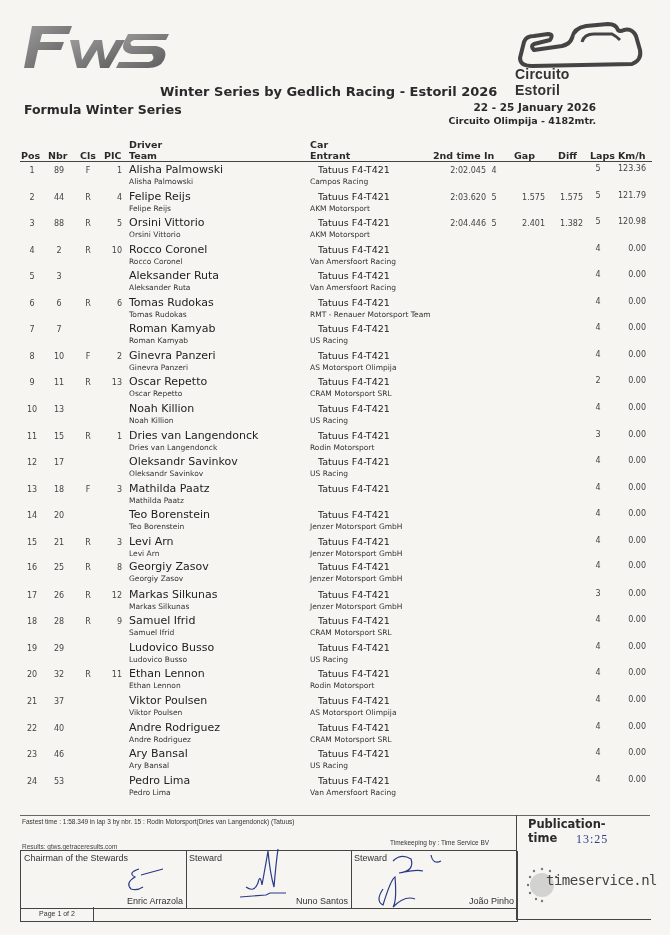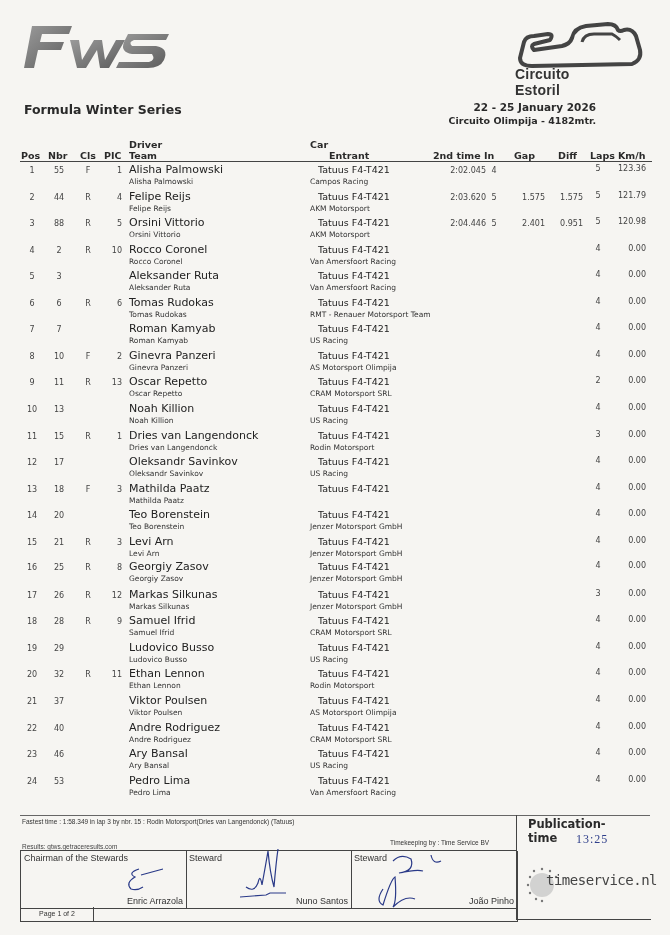--- a/index.html
+++ b/index.html
@@ -77,46 +77,47 @@
     <path d="M46 20 L55 20 L58 40 L70 20 L78 20 L81 40 L92 20 L101 20 L85 48 L76 48 L73 30 L62 48 L53 48 Z" fill="url(#fwsg)"></path>
     <path d="M104 14 L145 14 L142 20 L110 20 Q104 22 108 26 L132 26 Q145 28 140 40 Q136 48 124 48 L92 48 L95 42 L125 42 Q132 40 128 34 L108 34 Q96 32 100 22 Z" fill="url(#fwsg)"></path>
   </svg>
 
   <svg class="estoril-logo" viewBox="0 0 140 60">
     <path d="M8 38 L12 22 Q14 16 22 16 L36 14 Q42 14 38 20 L22 24 Q18 26 22 30 L50 26 Q58 24 60 18 Q62 8 74 6 L96 4 Q104 4 106 10 Q108 12 112 10 Q120 8 124 16 L128 30 Q130 40 120 44 L20 46 Q8 46 8 38 Z" fill="none" stroke="#444" stroke-width="4" stroke-linejoin="round"></path>
     <path d="M70 22 Q72 14 82 14 L100 14 Q104 16 108 20" fill="none" stroke="#444" stroke-width="3"></path>
   </svg>
   <div class="estoril-text">Circuito Estoril</div>
 
+  <div class="event-title">Winter Series by Gedlich Racing - Estoril 2026</div>
   <div class="series-name">Formula Winter Series</div>
   <div class="event-date">22 - 25 January 2026</div>
   <div class="event-track">Circuito Olimpija - 4182mtr.</div>
 
   <div>
     <div class="th" style="left:21px;top:150px;">Pos</div>
     <div class="th" style="left:48px;top:150px;">Nbr</div>
     <div class="th" style="left:80px;top:150px;">Cls</div>
     <div class="th" style="left:104px;top:150px;">PIC</div>
     <div class="th" style="left:129px;top:139px;">Driver</div>
     <div class="th" style="left:129px;top:150px;">Team</div>
     <div class="th" style="left:310px;top:139px;">Car</div>
-    <div class="th" style="left:310px;top:150px;margin-left:19px;">Entrant</div>
+    <div class="th" style="left:310px;top:150px;">Entrant</div>
     <div class="th" style="left:433px;top:150px;">2nd time</div>
     <div class="th" style="left:484px;top:150px;">In</div>
     <div class="th" style="left:514px;top:150px;">Gap</div>
     <div class="th" style="left:558px;top:150px;">Diff</div>
     <div class="th" style="left:590px;top:150px;">Laps</div>
     <div class="th" style="left:618px;top:150px;">Km/h</div>
   </div>
   <div class="th-line"></div>
 
   <div id="rows">
       <div class="row" style="top: 163px;">
         <div class="c c-pos">1</div>
-        <div class="c c-nbr">55</div>
+        <div class="c c-nbr">89</div>
         <div class="c c-cls">F</div>
         <div class="c c-pic">1</div>
         <div class="c c-driver">Alisha Palmowski</div>
         <div class="c c-team">Alisha Palmowski</div>
         <div class="c c-car">Tatuus F4-T421</div>
         <div class="c c-entrant">Campos Racing</div>
         <div class="c c-time">2:02.045</div>
         <div class="c c-in">4</div>
         <div class="c c-gap"></div>
         <div class="c c-diff"></div>
@@ -144,21 +145,21 @@
         <div class="c c-nbr">88</div>
         <div class="c c-cls">R</div>
         <div class="c c-pic">5</div>
         <div class="c c-driver">Orsini Vittorio</div>
         <div class="c c-team">Orsini Vittorio</div>
         <div class="c c-car">Tatuus F4-T421</div>
         <div class="c c-entrant">AKM Motorsport</div>
         <div class="c c-time">2:04.446</div>
         <div class="c c-in">5</div>
         <div class="c c-gap">2.401</div>
-        <div class="c c-diff">0.951</div>
+        <div class="c c-diff">1.382</div>
         <div class="c c-laps">5</div>
         <div class="c c-kmh">120.98</div>
       </div>
       <div class="row" style="top: 242.65px;">
         <div class="c c-pos">4</div>
         <div class="c c-nbr">2</div>
         <div class="c c-cls">R</div>
         <div class="c c-pic">10</div>
         <div class="c c-driver">Rocco Coronel</div>
         <div class="c c-team">Rocco Coronel</div>

